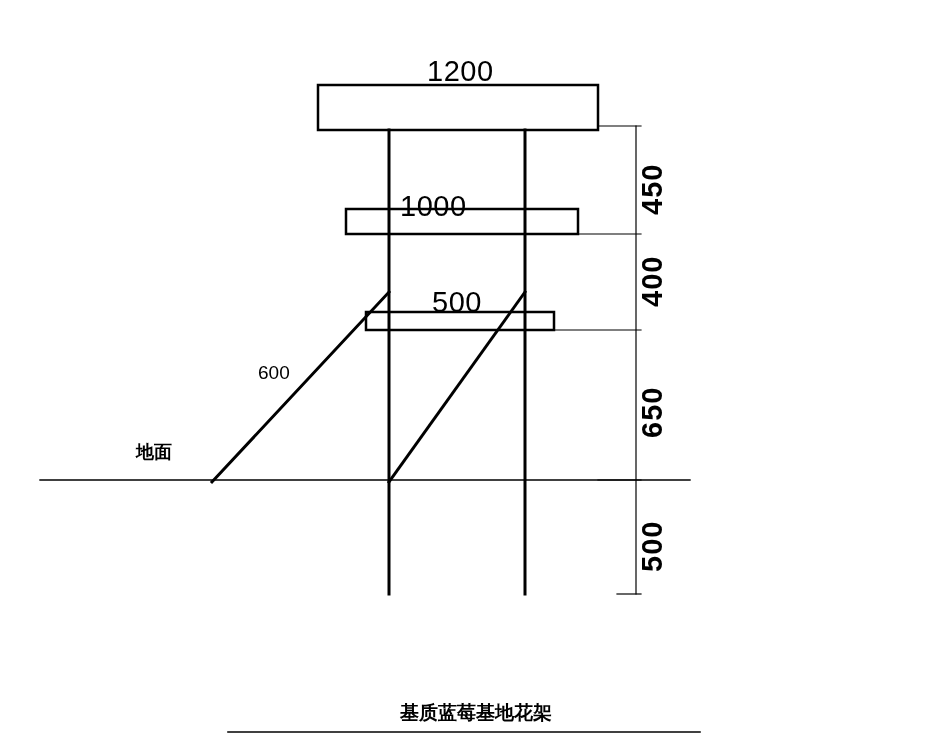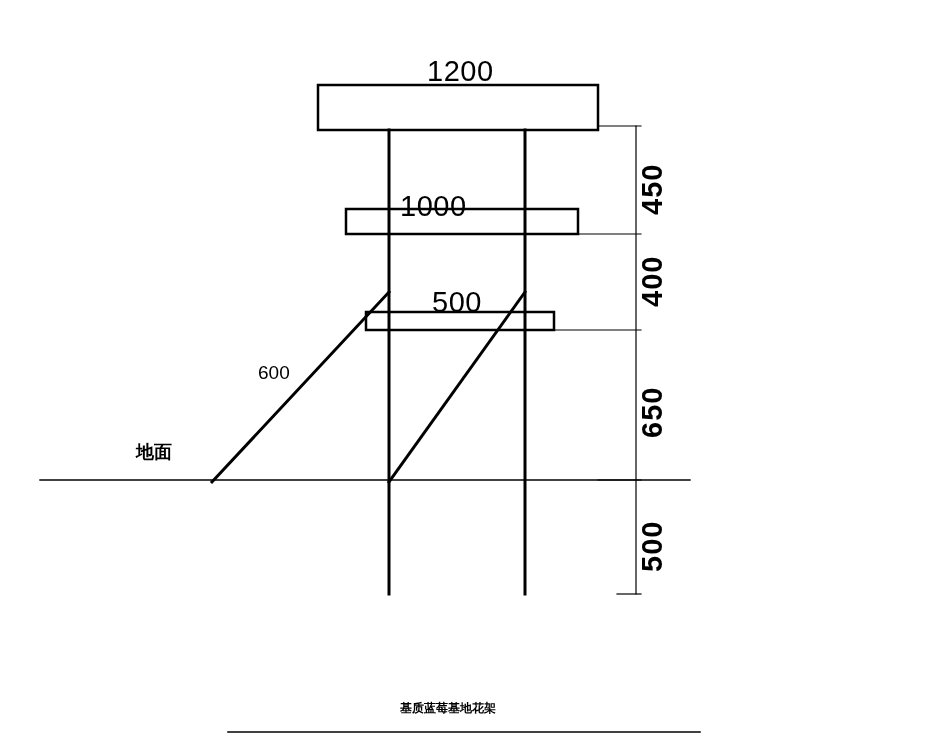--- a/index.html
+++ b/index.html
@@ -44,21 +44,21 @@
   }
   .dim-brace {
     font-size: 19px;
     font-weight: 400;
   }
   .ground-label {
     font-size: 18px;
     font-weight: 700;
   }
   .caption {
-    font-size: 12px;
+    font-size: 19px;
     font-weight: 700;
     font-family: "Liberation Serif", serif;
   }
 </style>
 </head>
 <body>
 
 <div id="stage">
 
   <svg class="drawing-svg" viewBox="0 0 930 745">

